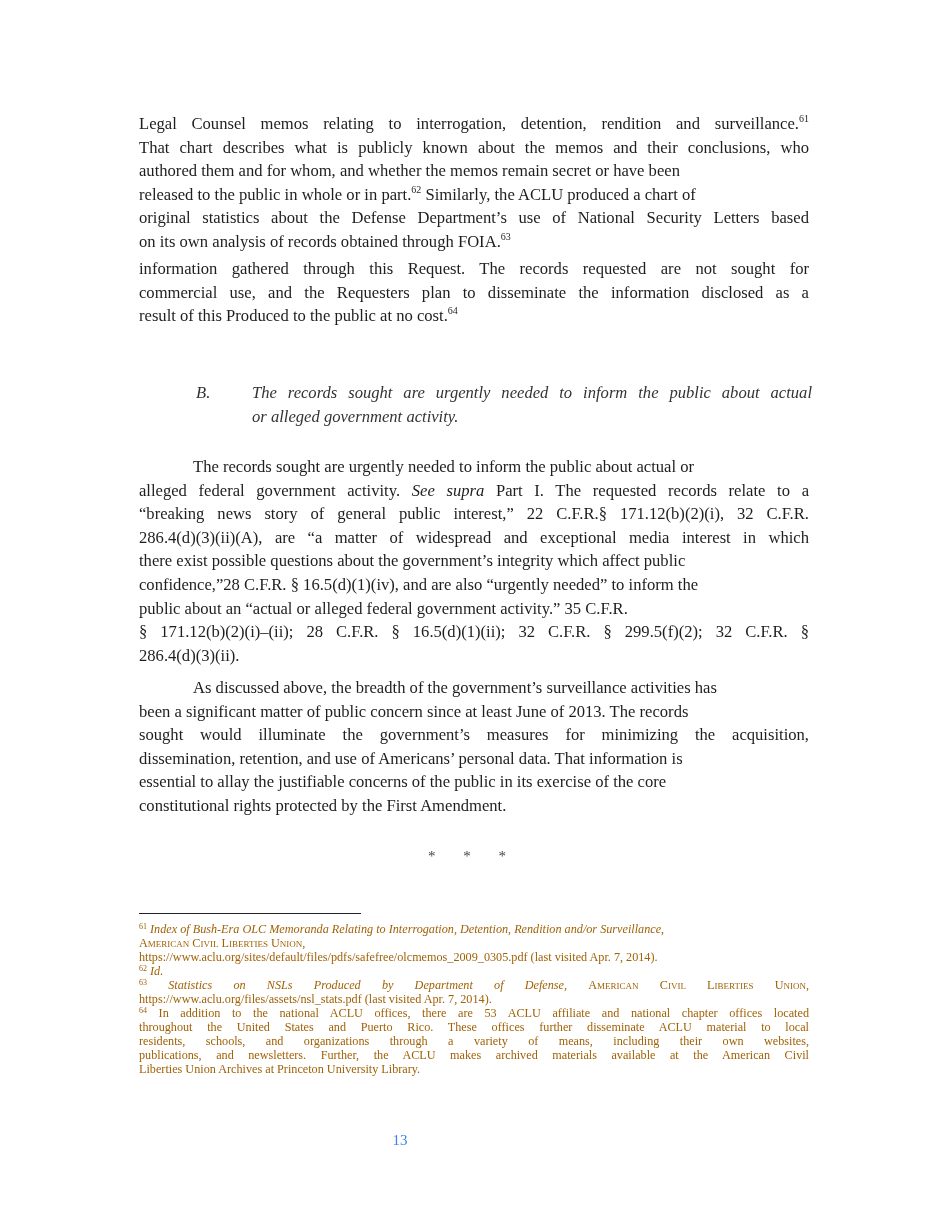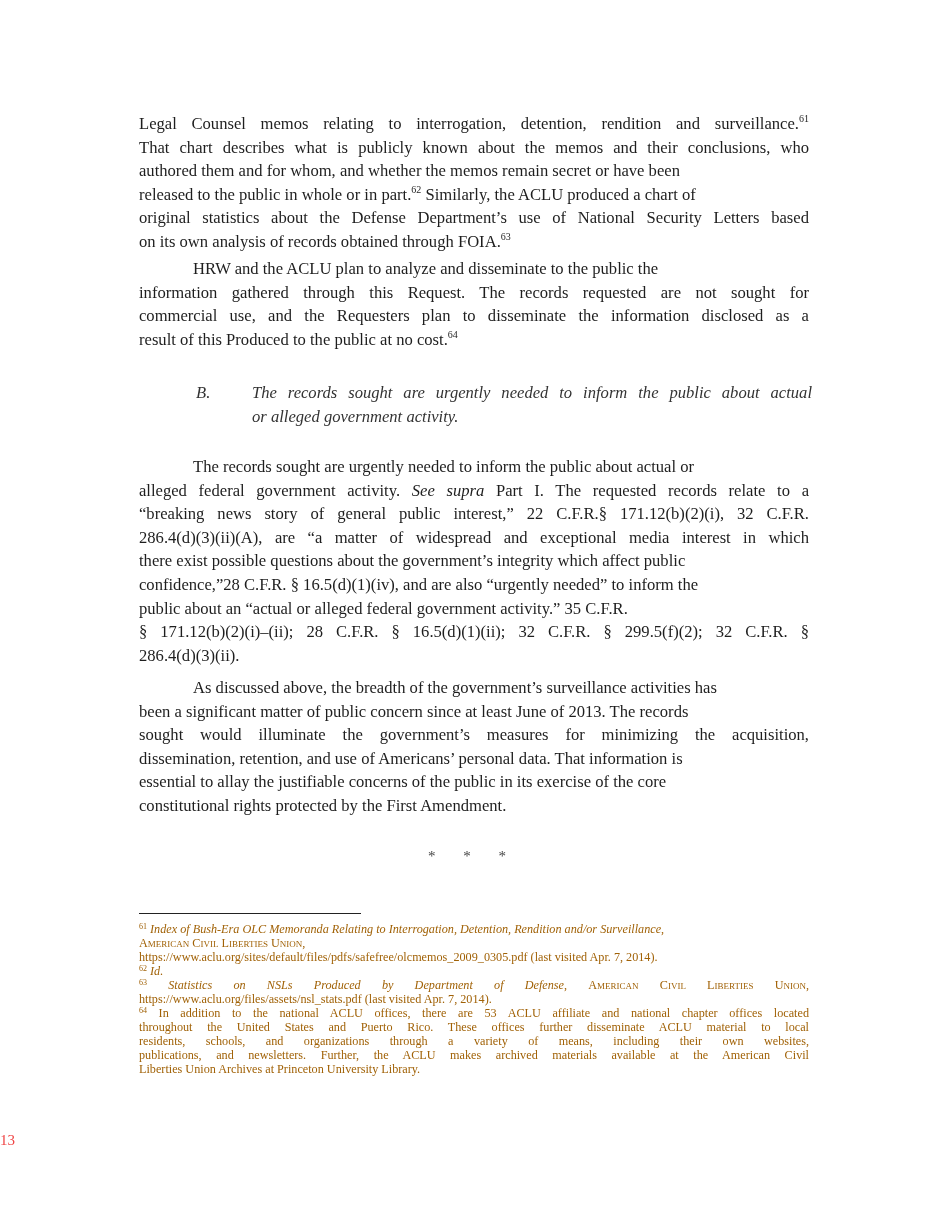--- a/index.html
+++ b/index.html
@@ -14,38 +14,37 @@
   .heading { position: absolute; left: 196px; top: 381px; font-size: 16.6px; line-height: 23.6px; font-style: italic; color: #333; }
   .heading .letter { position: absolute; left: 0; top: 0; }
   .heading .htext { position: absolute; left: 56px; top: 0; width: 560px; }
   .stars { position: absolute; left: 0; width: 946px; top: 848px; text-align: center; font-size: 15px; letter-spacing: 12px; color: #444; }
   .fn-rule { position: absolute; left: 139px; top: 913px; width: 222px; height: 1px; background: #222; }
   .footnotes { position: absolute; left: 139px; top: 922px; width: 670px; font-size: 12.2px; line-height: 14px; color: #a16207; }
   .fn-line { display: block; white-space: nowrap; height: 14px; }
   .fn-just { text-align: justify; text-align-last: justify; }
   .smallcaps { font-variant: small-caps; }
   .fn-sup { font-size: 8px; vertical-align: 4px; line-height: 0; }
-  .page-number { position: absolute; left: 0; width: 800px; top: 1132px; font-size: 15px; color: #ef4444; }
+  .page-number { position: absolute; left: 0; width: 800px; top: 1132px; text-align: center; font-size: 15px; color: #3b82f6; }
 </style>
 </head>
 <body>
 
 <div class="page">
 
   <div class="body-text" style="top:112px;">
     <span class="line justify"><span>Legal Counsel memos relating to interrogation, detention, rendition and surveillance.</span><sup>61</sup></span>
     <span class="line justify">That chart describes what is publicly known about the memos and their conclusions, who</span>
     <span class="line">authored them and for whom, and whether the memos remain secret or have been</span>
     <span class="line"><span>released to the public in whole or in part.</span><sup>62</sup><span> Similarly, the ACLU produced a chart of</span></span>
     <span class="line justify">original statistics about the Defense Department’s use of National Security Letters based</span>
     <span class="line"><span>on its own analysis of records obtained through FOIA.</span><sup>63</sup></span>
   </div>
 
   <div class="body-text" style="top:257px;">
-    <span class="line indent">HRW and the ACLU plan to analyze and disseminate to the public the</span>
     <span class="line justify">information gathered through this Request. The records requested are not sought for</span>
     <span class="line justify">commercial use, and the Requesters plan to disseminate the information disclosed as a</span>
     <span class="line"><span>result of this Produced to the public at no cost.</span><sup>64</sup></span>
   </div>
 
   <div class="heading">
     <span class="letter">B.</span>
     <div class="htext">
       <span class="line justify">The records sought are urgently needed to inform the public about actual</span>
       <span class="line">or alleged government activity.</span>

